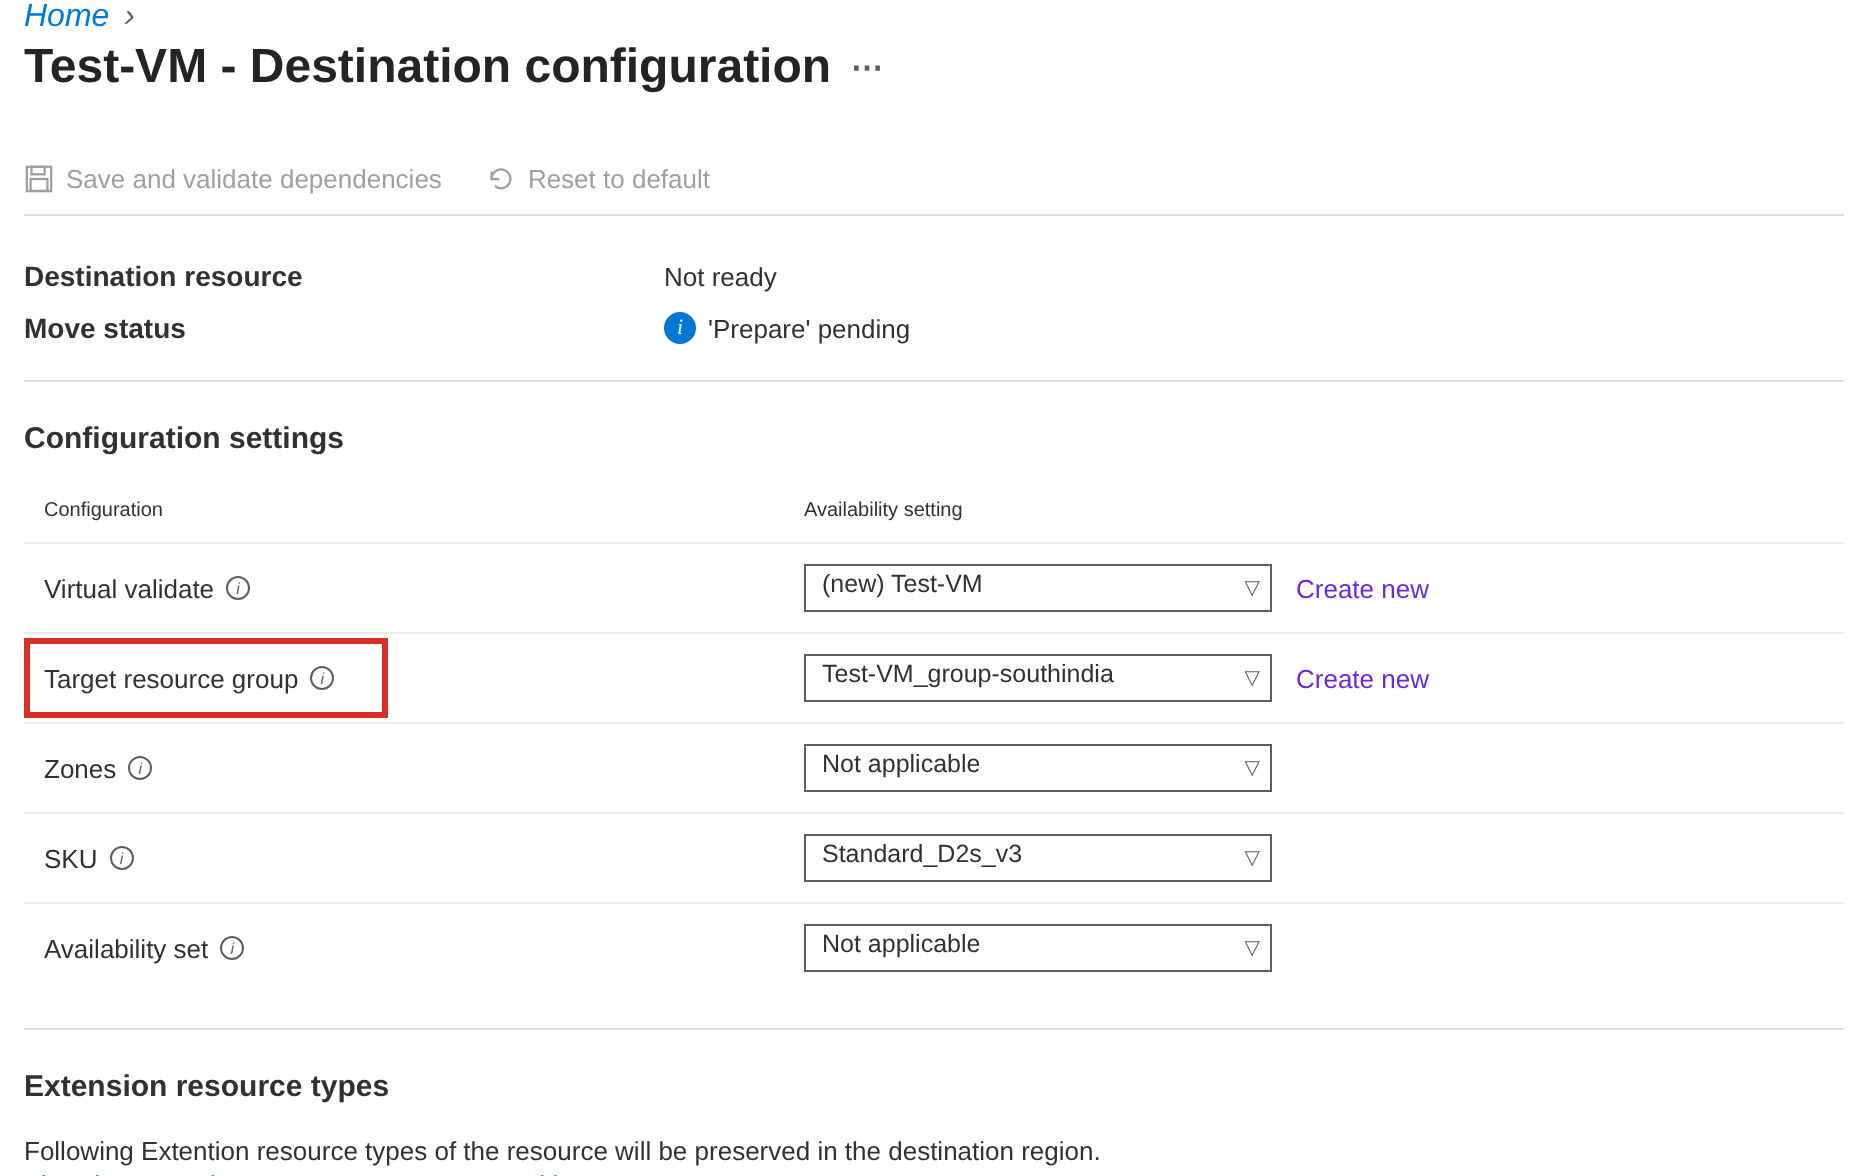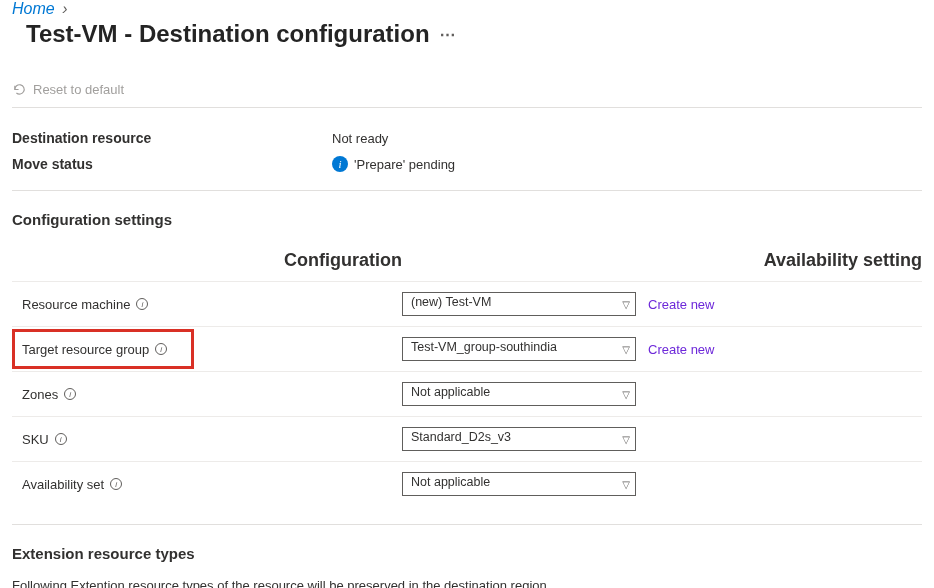--- a/index.html
+++ b/index.html
@@ -15,21 +15,21 @@
   .breadcrumb {
     font-size: 16px;
     color: #0078d4;
     padding: 0 0 2px 0;
     font-style: italic;
   }
   .breadcrumb .chevron { color: #605e5c; padding: 0 3px; }
   h1.page-title {
     font-size: 24px;
     font-weight: 600;
-    margin: 0 0 28px 14px;
+    margin: 0 0 28px 0;
     color: #242424;
     display: flex;
     align-items: center;
     gap: 10px;
   }
   .more-dots {
     font-size: 16px;
     color: #605e5c;
     letter-spacing: 1px;
     cursor: pointer;
@@ -55,21 +55,21 @@
   .status-value { display: flex; align-items: center; gap: 6px; font-size: 13px; }
   .info-icon-blue {
     width: 16px; height: 16px; border-radius: 50%;
     background: #0078d4; color: #fff; display: inline-flex;
     align-items: center; justify-content: center; font-size: 11px;
     font-style: italic; font-family: Georgia, serif;
   }
   .section-divider { border: none; border-top: 1px solid #e1dfdd; margin: 18px 0 20px 0; }
   .section-title { font-weight: 600; font-size: 15px; margin: 0 0 16px 0; }
   .config-header {
-    display: flex; padding: 6px 0 10px 10px; font-weight: 700; font-size: 18px; text-align: right;
+    display: flex; padding: 6px 0 10px 10px; font-weight: 400; font-size: 10px;
   }
   .col-config { width: 380px; }
   .col-setting { flex: 1; }
   .config-row {
     display: flex; align-items: center; padding: 10px 0 10px 10px;
     border-top: 1px solid #edebe9; position: relative;
   }
   .config-row:last-child { border-bottom: 1px solid #edebe9; }
   .name-cell { width: 380px; font-size: 13px; display: flex; align-items: center; gap: 6px; }
   .info-circle {
@@ -109,20 +109,28 @@
 </div>
 
 <h1 class="page-title">
   <span>Test-VM - Destination configuration</span>
   <span class="more-dots">⋯</span>
 </h1>
 
 <div class="toolbar">
   <div class="toolbar-btn">
     <svg class="ticon" viewBox="0 0 16 16" fill="none" stroke="#a19f9d" stroke-width="1.2">
+      <rect x="1.5" y="1.5" width="13" height="13"></rect>
+      <rect x="4" y="1.5" width="7" height="4"></rect>
+      <rect x="3.5" y="8" width="9" height="6.3"></rect>
+    </svg>
+    <span>Save and validate dependencies</span>
+  </div>
+  <div class="toolbar-btn">
+    <svg class="ticon" viewBox="0 0 16 16" fill="none" stroke="#a19f9d" stroke-width="1.2">
       <path d="M3 8a5 5 0 1 1 1.7 3.7"></path>
       <path d="M3 4v4h4"></path>
     </svg>
     <span>Reset to default</span>
   </div>
 </div>
 
 <div class="status-block">
   <div class="status-label">Destination resource</div>
   <div class="status-value">Not ready</div>
@@ -139,21 +147,21 @@
 
 <div class="section-title">Configuration settings</div>
 
 <div class="config-header">
   <div class="col-config">Configuration</div>
   <div class="col-setting">Availability setting</div>
 </div>
 
 <div class="config-row">
   <div class="name-cell">
-    <span>Resource machine</span>
+    <span>Virtual validate</span>
     <span class="info-circle">i</span>
   </div>
   <div class="select-wrap">
     <div class="select-like">(new) Test-VM</div>
     <span class="chev">▽</span>
   </div>
   <span class="create-link">Create new</span>
 </div>
 
 <div class="config-row">

